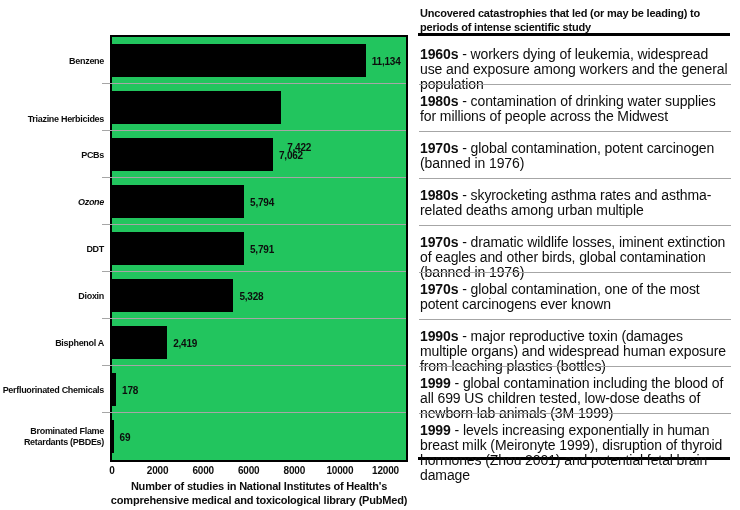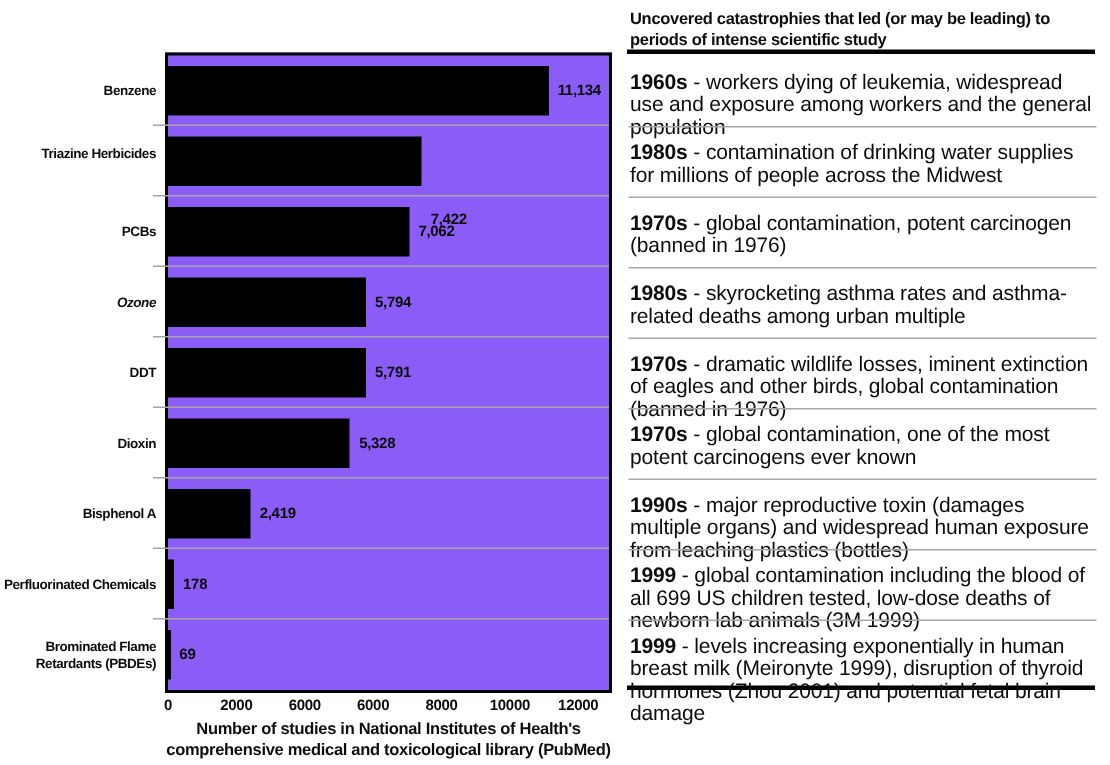--- a/index.html
+++ b/index.html
@@ -3,21 +3,21 @@
 <meta charset="utf-8">
 <style>
   html,body{margin:0;padding:0;background:#fff;}
   .canvas{
     position:relative;width:740px;height:510px;background:#ffffff;
     font-family:"Liberation Sans","DejaVu Sans",sans-serif;color:#0d0d0d;overflow:hidden;
   }
   
   .plot{
     position:absolute;left:110px;top:35px;width:294px;height:423px;
-    border:2px solid #000;background:#8b5cf6;
+    border:2px solid #000;background:#22c55e;
   }
   .bar{position:absolute;left:0;height:33px;background:#000;}
   .val{
     position:absolute;transform:translateY(-50%);
     font-size:10px;font-weight:bold;white-space:nowrap;letter-spacing:-0.2px;
   }
   .sep{position:absolute;left:-10px;width:304px;height:1px;background:#a6a6a6;}
   .cat{
     position:absolute;right:636px;transform:translateY(-50%);
     font-size:9px;font-weight:bold;letter-spacing:-0.3px;
@@ -84,21 +84,21 @@
 
   <div class="xlabel">Number of studies in National Institutes of Health's
 comprehensive medical and toxicological library (PubMed)</div>
 
   <div class="ann-header">Uncovered catastrophies that led (or may be leading) to
 periods of intense scientific study</div>
   <div class="rule rule-top"></div>
   <div class="rule rule-bottom"></div>
 
 <div class="cat" style="top: 60.5px;">Benzene</div>
-    <div class="cat" style="top: 103px;">Triazine Herbicides</div>
+    <div class="cat" style="top: 119px;">Triazine Herbicides</div>
     <div class="cat" style="top: 154.5px;">PCBs</div>
     <div class="cat" style="top: 201.5px; font-style: italic;">Ozone</div>
     <div class="cat" style="top: 248.5px;">DDT</div>
     <div class="cat" style="top: 295.5px;">Dioxin</div>
     <div class="cat" style="top: 342.5px;">Bisphenol A</div>
     <div class="cat" style="top: 389.5px;">Perfluorinated Chemicals</div>
     <div class="cat" style="top: 436.5px;">Brominated Flame
 Retardants (PBDEs)</div>
     <div class="tick" style="left: 112px;">0</div>
     <div class="tick" style="left: 157.581px;">2000</div>

